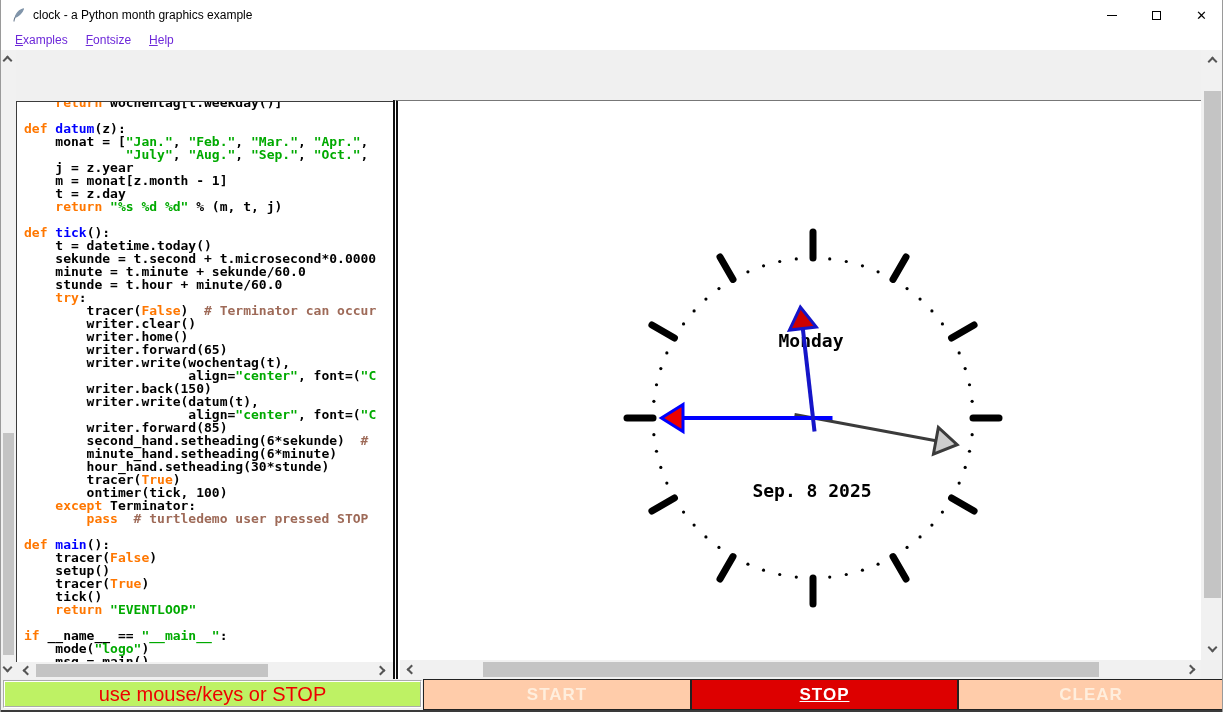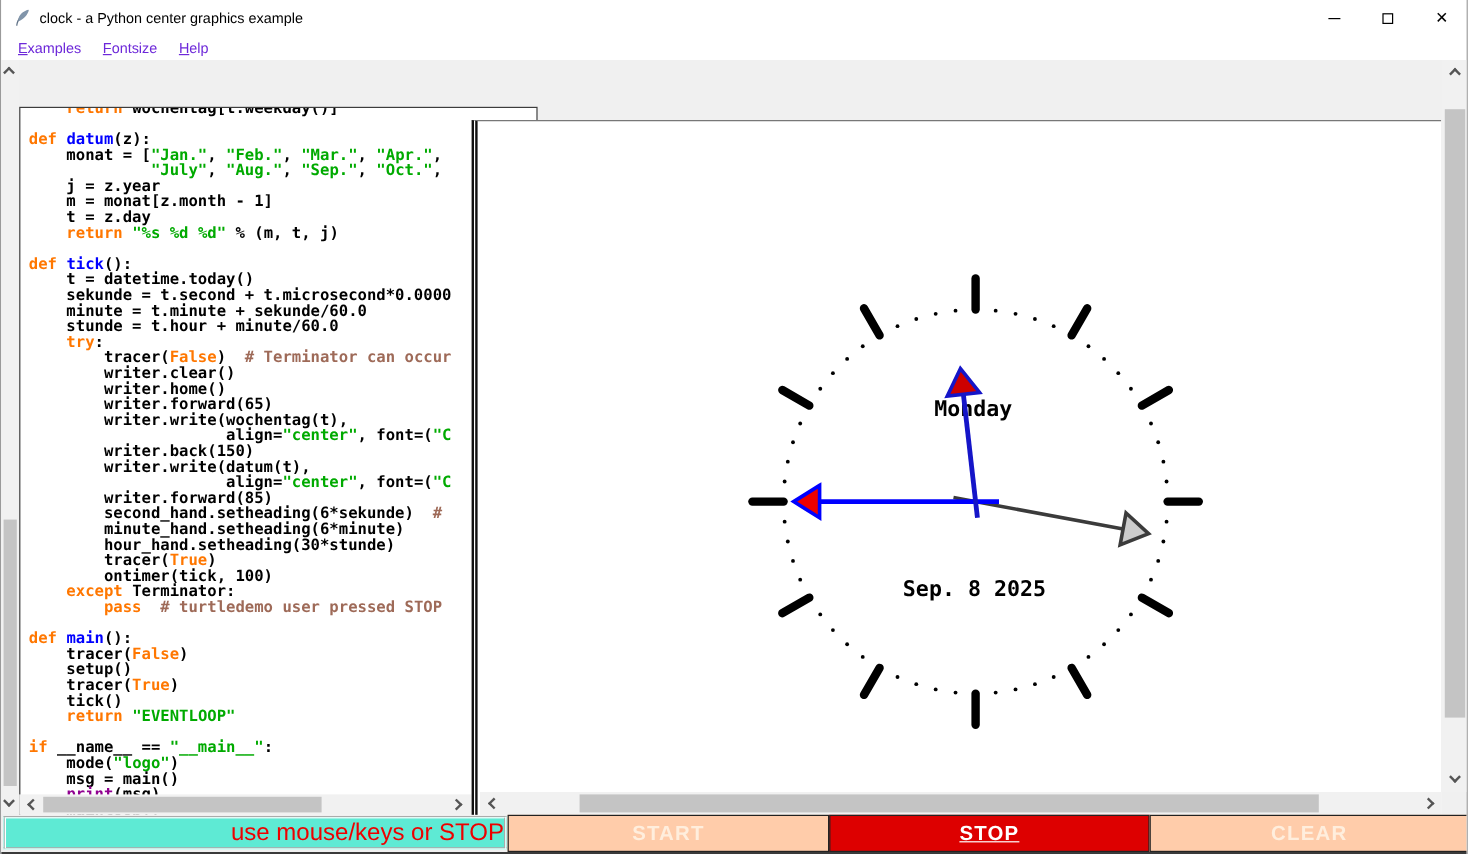--- a/index.html
+++ b/index.html
@@ -21,21 +21,21 @@
   .workspace{position:absolute;left:0;top:50px;width:1223px;height:629px;background:#f0f0f0;}
   
   .sb-trough{position:absolute;background:#f1f1f1;}
   .sb-thumb{position:absolute;background:#c4c4c4;}
   .chev{position:absolute;width:7px;height:7px;border-right:2px solid #555;border-bottom:2px solid #555;}
   .chev-up{transform:rotate(-135deg);}
   .chev-down{transform:rotate(45deg);}
   .chev-left{transform:rotate(135deg);}
   .chev-right{transform:rotate(-45deg);}
   
-  .text-widget{position:absolute;left:15px;top:39px;width:432px;height:611px;background:#fff;border:1px solid #3c3c3c;overflow:hidden;}
+  .text-widget{position:absolute;left:15px;top:51px;width:432px;height:611px;background:#fff;border:1px solid #3c3c3c;overflow:hidden;}
   .code-content{margin-top:-6px;padding-left:7px;font-family:"DejaVu Sans Mono",monospace;font-size:13px;line-height:13px;font-weight:600;white-space:pre;}
   .code-line{height:13px;}
   
   .canvas-frame{position:absolute;left:392px;top:50px;width:808px;height:611px;background:#ffffff;border-left:5px double #111;border-top:1px solid #777;}
   .canvas-frame svg{display:block;}
   
   .statusbar{position:absolute;left:0;top:679px;width:1223px;height:31px;background:#f0f0f0;}
   .output-label{position:absolute;left:2px;top:1px;width:419px;height:28px;background:#ddddff;
       border:2px groove #ffffff;display:flex;align-items:center;justify-content:center;
       font-size:20px;color:#ee0000;}
@@ -46,21 +46,21 @@
 </head>
 <body>
 
 <div id="win">
 
   <div class="titlebar">
     <svg style="position:absolute;left:10px;top:7px" width="16" height="16" viewBox="0 0 16 16">
       <path d="M12.5 1.5 C10 2.5 6.5 5.5 4.5 8.5 C3 10.8 2.5 13 2.5 14.5 L3.5 14.5 C3.5 13 4.2 10.9 5.5 9 C7.5 6 10.5 3.5 12.8 2.2 Z" fill="#5f7186"></path>
       <path d="M12.8 1.2 C9.5 1.8 6.2 4.2 4.8 7.2 C4.2 8.6 4.1 10 4.6 10.8 C6.8 10 9.6 8 11.2 5.6 C12.3 4 12.9 2.4 12.8 1.2 Z" fill="#8195aa"></path>
     </svg>
-    <span class="title-text">clock - a Python center graphics example</span>
+    <span class="title-text">clock - a Python month graphics example</span>
     <div class="win-btn" style="left:1088px">
         <div class="glyph-min"></div>
       </div>
     <div class="win-btn" style="left:1133px">
         <div class="glyph-max"></div>
       </div>
     <div class="win-btn" style="left:1178px">
         <span class="glyph-close">✕</span>
       </div>
   </div>
@@ -169,21 +169,21 @@
     </div>
 
     <div class="sb-trough" style="left:399px;top:610px;width:801px;height:19px;">
       <div class="chev chev-left" style="left:8px;top:6px;"></div>
       <div class="sb-thumb" style="left:83px;top:2px;width:616px;height:15px;"></div>
       <div class="chev chev-right" style="left:787px;top:6px;"></div>
     </div>
   </div>
 
   <div class="statusbar">
-    <div class="output-label" style="background: #5eead4; justify-content: flex-end;">
+    <div class="output-label" style="background: #bef264;">
       <span style="color: rgb(238, 0, 0);">use mouse/keys or STOP</span>
     </div>
     <div id="demo-buttons">
         <div class="demo-btn" style="left: 422px; width: 268px; background: rgb(255, 204, 170); color: rgb(255, 238, 221);">START</div>
         <div class="demo-btn" style="left: 690px; width: 267px; background: rgb(221, 0, 0); color: rgb(255, 255, 255); text-decoration: underline;">STOP</div>
         <div class="demo-btn" style="left: 957px; width: 266px; background: rgb(255, 204, 170); color: rgb(255, 238, 221);">CLEAR</div>
       </div>
   </div>
 
   <div class="bottom-edge"></div>

